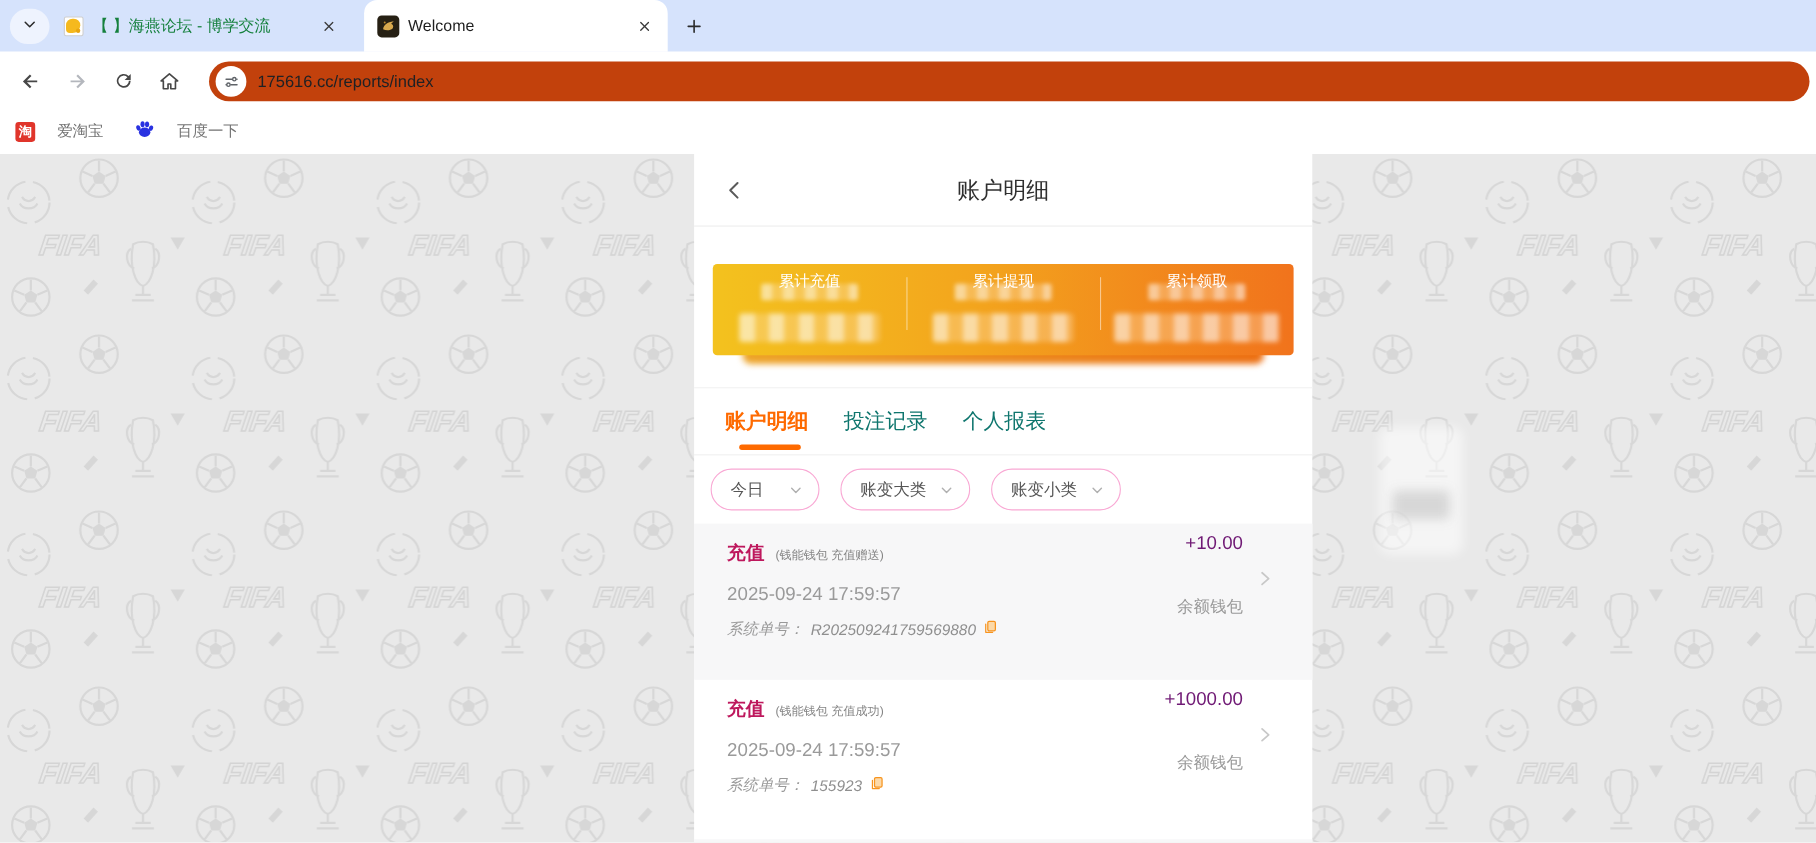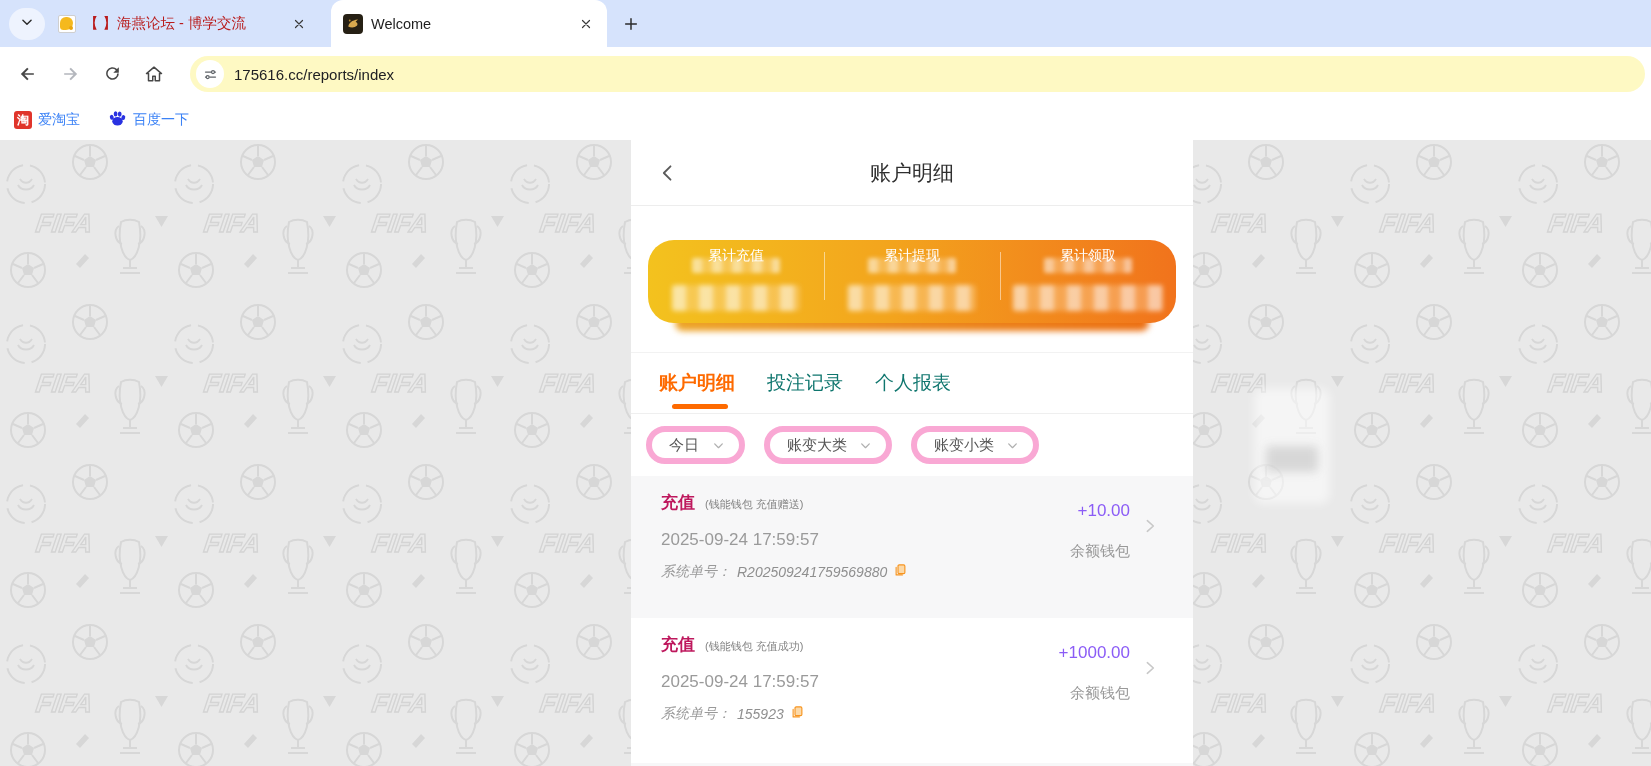--- a/index.html
+++ b/index.html
@@ -5,21 +5,21 @@
   * { margin:0; padding:0; box-sizing:border-box; }
   html,body { width:1651px; height:766px; overflow:hidden;
     font-family:"Liberation Sans","DejaVu Sans",sans-serif; }
   .browser { position:relative; width:1651px; height:766px; background:#fff; }
 
   
   .tabstrip { position:relative; height:47px; background:#d6e3fc; }
   .tab-search { position:absolute; left:9px; top:8px; width:36px; height:32px;
     background:#eef3fe; border-radius:16px; display:flex; align-items:center; justify-content:center; }
   .tab { position:absolute; top:0; height:47px; display:flex; align-items:center; }
-  .tab-inactive { left:48px; width:270px; padding:0 10px; color:#b91c1c; }
+  .tab-inactive { left:48px; width:270px; padding:0 10px; color:#15803d; }
   .tab-active { left:331px; width:276px; background:#fff; border-radius:12px 12px 0 0;
     padding:0 12px; color:#1f1f1f; }
   .tab-title { flex:1; font-size:14.5px; white-space:nowrap; overflow:hidden; margin:0 8px; }
   .fav1 { width:18px; height:18px; background:#fff; border:1px solid #cfcfcf; border-radius:2px;
     position:relative; overflow:hidden; flex:none; }
   .fav1 span { position:absolute; left:1px; top:1px; width:13px; height:13px;
     background:#f5b91e; border-radius:50% 50% 60% 30%; }
   .fav1 i { position:absolute; right:2px; bottom:2px; width:4px; height:4px;
     background:#e9a50f; border-radius:50%; }
   .fav2 { width:20px; height:20px; background:#262014; border-radius:4px; flex:none;
@@ -28,50 +28,50 @@
     border-radius:50%; flex:none; }
   .newtab { position:absolute; left:619px; top:12px; width:24px; height:24px;
     display:flex; align-items:center; justify-content:center; }
 
   
   .toolbar { position:relative; height:53px; background:#fff; display:flex; align-items:center; }
   .navbtn { width:32px; height:32px; margin-left:10px; display:flex; align-items:center;
     justify-content:center; border-radius:50%; }
   .navbtn:first-child { margin-left:12px; }
   .omnibox { position:absolute; left:190px; right:6px; top:9px; height:36px;
-    background:#fef9c3; border-radius:18px; display:flex; align-items:center; padding:0 6px; }
+    background:#c2410c; border-radius:18px; display:flex; align-items:center; padding:0 6px; }
   .siteinfo { width:28px; height:28px; background:#fff; border-radius:50%;
     display:flex; align-items:center; justify-content:center; margin-right:10px; }
   .url { font-size:15px; color:#202124; }
 
   
   .bookmarks { height:40px; background:#fff; display:flex; align-items:center; padding-left:14px; }
   .bm { display:flex; align-items:center; margin-right:28px; }
-  .bm-label { font-size:14px; color:#3b82f6; margin-left:6px; }
+  .bm-label { font-size:14px; color:#737373; margin-left:20px; }
   .tb-ic { width:18px; height:18px; background:#e0352b; border-radius:3px; color:#fff;
     font-size:12px; font-weight:bold; display:flex; align-items:center; justify-content:center; }
 
   
   .content { position:relative; height:626px; background:#e9e9e9; overflow:hidden; }
   .pattern-svg { position:absolute; left:0; top:0; }
   .blur-widget { position:absolute; left:1254px; top:248px; width:76px; height:116px;
     background:rgba(255,255,255,.55); border-radius:10px; filter:blur(5px); }
   .blur-widget i { position:absolute; left:12px; top:58px; width:52px; height:26px;
     background:rgba(185,185,185,.5); border-radius:4px; display:block; }
 
   .panel { position:absolute; left:631px; top:0; width:562px; height:626px; background:#fff; }
 
   .p-header { position:relative; height:66px; border-bottom:1px solid #ededed;
     display:flex; align-items:center; justify-content:center; }
   .p-back { position:absolute; left:24px; top:20px; width:26px; height:26px;
     display:flex; align-items:center; justify-content:center; }
   .p-title { font-size:21px; color:#2f2f2f; font-weight:500; }
 
   .card-wrap { position:relative; padding:34px 17px 0; }
-  .stat-card { position:relative; height:83px; border-radius:26px;
+  .stat-card { position:relative; height:83px; border-radius:4px;
     background:linear-gradient(90deg,#f3c21e 0%,#f3a51d 45%,#f1731c 100%);
     display:flex; z-index:2; }
   .stat { flex:1; text-align:center; padding-top:7px; position:relative; }
   .stat-label { font-size:14px; color:#fff; position:relative; z-index:1; }
   .censor-s { width:88px; height:15px; margin:-7px auto 0; border-radius:2px;
     background:repeating-linear-gradient(90deg,rgba(255,255,255,.55) 0 10px,rgba(255,228,190,.35) 10px 20px);
     filter:blur(2px); }
   .censor-b { width:128px; height:26px; margin:12px auto 0; border-radius:3px;
     background:repeating-linear-gradient(90deg,rgba(255,255,255,.6) 0 14px,rgba(255,224,180,.35) 14px 27px);
     filter:blur(2.5px); }
@@ -82,34 +82,34 @@
 
   .p-tabs { position:relative; margin-top:21px; border-top:1px solid #f2f2f2;
     border-bottom:1px solid #efefef; height:62px; display:flex; align-items:center;
     padding-left:28px; gap:32px; }
   .p-tab { font-size:19px; color:#0f766e; }
   .p-tab.active { color:#fe6a00; font-weight:bold; }
   .tab-underline { position:absolute; left:41px; bottom:4px; width:56px; height:5px;
     border-radius:3px; background:#fe6a00; }
 
   .filters { height:62px; display:flex; align-items:center; padding-left:15px; gap:19px; }
-  .pill { height:38px; border:6px solid #f9a8d4; border-radius:19px; display:inline-flex;
+  .pill { height:38px; border:1px solid #f9a8d4; border-radius:19px; display:inline-flex;
     align-items:center; justify-content:space-between; padding:0 14px 0 17px; min-width:99px; }
   .pill-label { font-size:15px; color:#555; margin-right:12px; }
 
   .txn-row { position:relative; height:142px; padding:15px 34px 0 30px; }
   .txn-row.alt { background:#f7f7f8; }
   .txn-strip { height:11px; background:#f7f7f8; margin-top:3px; }
   .txn-line1 { display:flex; align-items:baseline; gap:10px; }
   .txn-type { font-size:17px; font-weight:bold; color:#be185d; }
   .txn-detail { font-size:11px; color:#858585; }
   .txn-time { margin-top:16px; font-size:17px; color:#9a9a9a; }
   .txn-order { margin-top:13px; font-size:14px; color:#999; display:flex; align-items:center; gap:6px;font-style:italic; }
   .txn-orderno { color:#8f8f8f; }
-  .txn-amount { position:absolute; right:63px; top:25px; font-size:17px; color:#8b5cf6; }
+  .txn-amount { position:absolute; right:63px; top:8px; font-size:17px; color:#701a75; }
   .txn-wallet { position:absolute; right:63px; top:66px; font-size:15px; color:#999; }
   .txn-chev { position:absolute; right:35px; top:40px; }
 </style>
 </head>
 <body>
 
 <div class="browser">
 
   <div class="tabstrip">
     <div class="tab-search">

